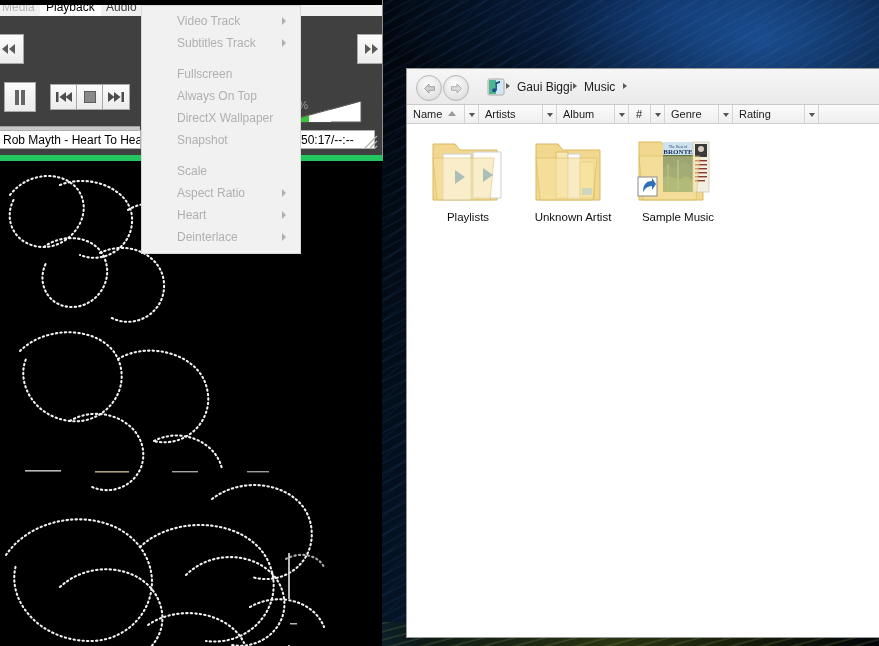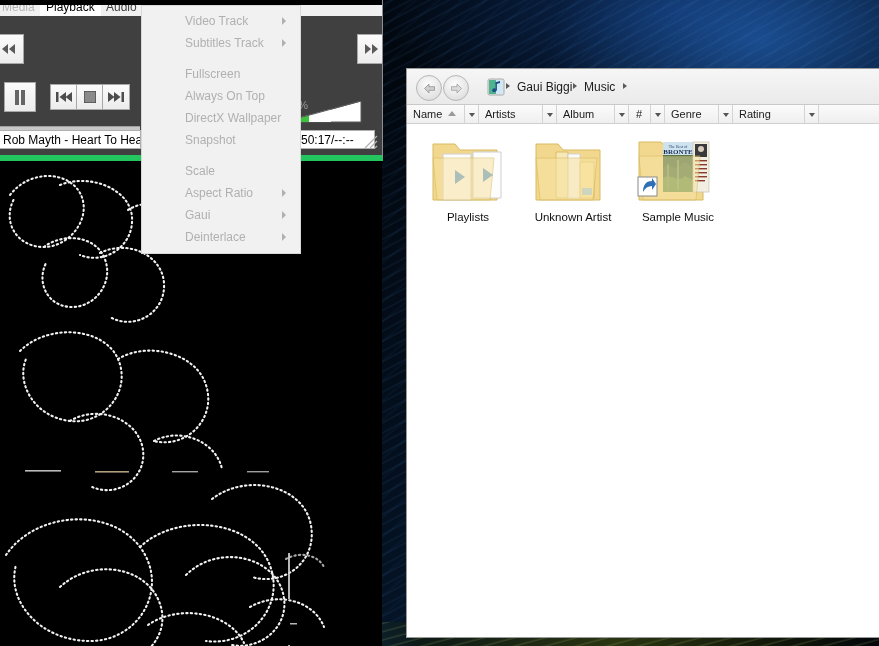--- a/index.html
+++ b/index.html
@@ -186,21 +186,21 @@
     background: #cfcfcf;
   }
 
   
   #playback-menu {
     position: absolute;
     left: 141px; top: 5px;
     width: 160px;
     background: #f1f1f1;
     border: 1px solid #d8d8d8;
-    padding: 4px 0 5px 8px;
+    padding: 4px 0 5px 0;
     z-index: 50;
     box-sizing: border-box;
   }
   .mi {
     position: relative;
     height: 22px;
     line-height: 22px;
     font-size: 12px;
     color: #b0b0b0;
     padding-left: 35px;
@@ -534,21 +534,21 @@
     <div class="msep"></div>
 
     <div class="mi">
       <span>Scale</span>
     </div>
     <div class="mi">
       <span>Aspect Ratio</span>
       <span class="arrow"></span>
     </div>
     <div class="mi">
-      <span>Gaui</span>
+      <span>Heart</span>
       <span class="arrow"></span>
     </div>
     <div class="mi">
       <span>Deinterlace</span>
       <span class="arrow"></span>
     </div>
   </div>
 
   <div id="explorer-window">
 

